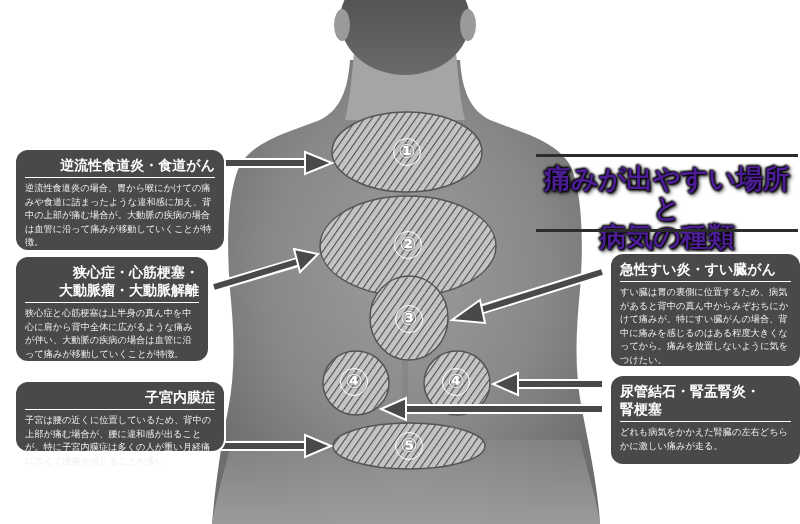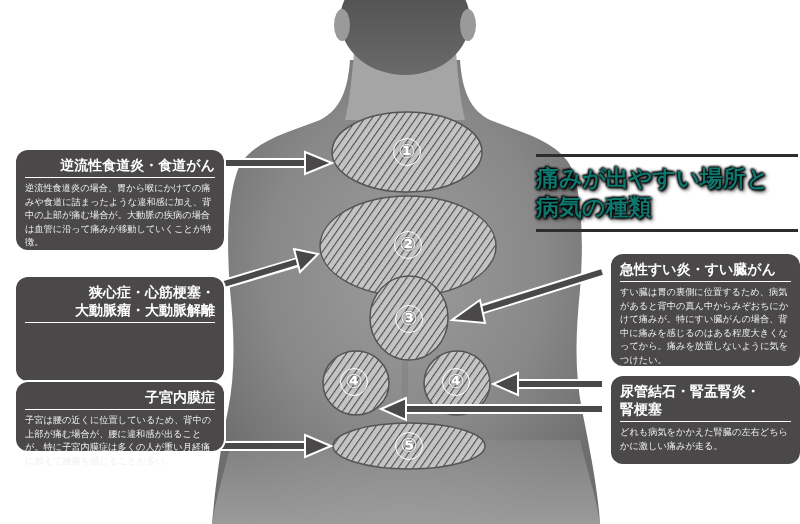--- a/index.html
+++ b/index.html
@@ -36,22 +36,22 @@
 
   #headline {
     position: absolute;
     left: 536px; top: 154px; width: 262px; height: 78px;
   }
   #headline .rule { position: absolute; left: 0; width: 262px; height: 3px; background: #2c2c2c; }
   #headline .rule.top { top: 0; }
   #headline .rule.bot { bottom: 0; }
   #headline .text {
     position: absolute; left: 0; top: 10px; width: 262px;
-    text-align: left; color: #0f766e; font-weight: bold;
-    font-size: 23px; line-height: 29px; white-space: pre-line;
+    text-align: center; color: #4c1d95; font-weight: bold;
+    font-size: 27px; line-height: 29px; white-space: pre-line;
     text-shadow: 0 0 3px #000, 0 0 3px #000, 1px 1px 2px #000, -1px -1px 2px #000, 2px 2px 4px #000;
   }
 
   .zone-label {
     position: absolute;
     font-family: "DejaVu Sans", sans-serif;
     font-weight: bold;
     color: #ffffff;
     font-size: 20px;
     width: 28px; height: 28px;
@@ -153,23 +153,24 @@
     <div class="text">痛みが出やすい場所と
 病気の種類</div>
     <div class="rule bot"></div>
   </div>
 
   <div class="box" style="left:8px;top:150px;width:208px;height:100px">
     <div class="title">逆流性食道炎・食道がん</div>
     <div class="body">逆流性食道炎の場合、胃から喉にかけての痛みや食道に詰まったような違和感に加え、背中の上部が痛む場合が。大動脈の疾病の場合は血管に沿って痛みが移動していくことが特徴。</div>
   </div>
 
-  <div class="box" style="left:8px;top:277px;width:208px;height:104px">
+  <div class="box" style="left:8px;top:257px;width:192px;height:104px">
     <div class="title">狭心症・心筋梗塞・
 大動脈瘤・大動脈解離</div>
+    <div class="body">狭心症と心筋梗塞は上半身の真ん中を中心に肩から背中全体に広がるような痛みが伴い、大動脈の疾病の場合は血管に沿って痛みが移動していくことが特徴。</div>
   </div>
 
   <div class="box" style="left:8px;top:382px;width:208px;height:69px">
     <div class="title">子宮内膜症</div>
     <div class="body">子宮は腰の近くに位置しているため、背中の上部が痛む場合が、腰に違和感が出ることが。特に子宮内膜症は多くの人が重い月経痛に加えて腰痛を感じることが多い。</div>
   </div>
 
   <div class="box right" style="left:603px;top:254px;width:189px;height:112px">
     <div class="title">急性すい炎・すい臓がん</div>
     <div class="body">すい臓は胃の裏側に位置するため、病気があると背中の真ん中からみぞおちにかけて痛みが。特にすい臓がんの場合、背中に痛みを感じるのはある程度大きくなってから。痛みを放置しないように気をつけたい。</div>

